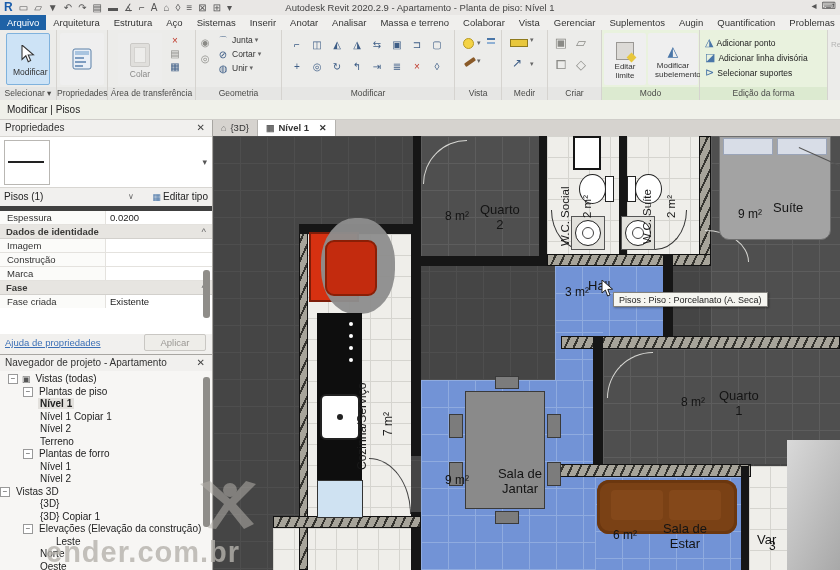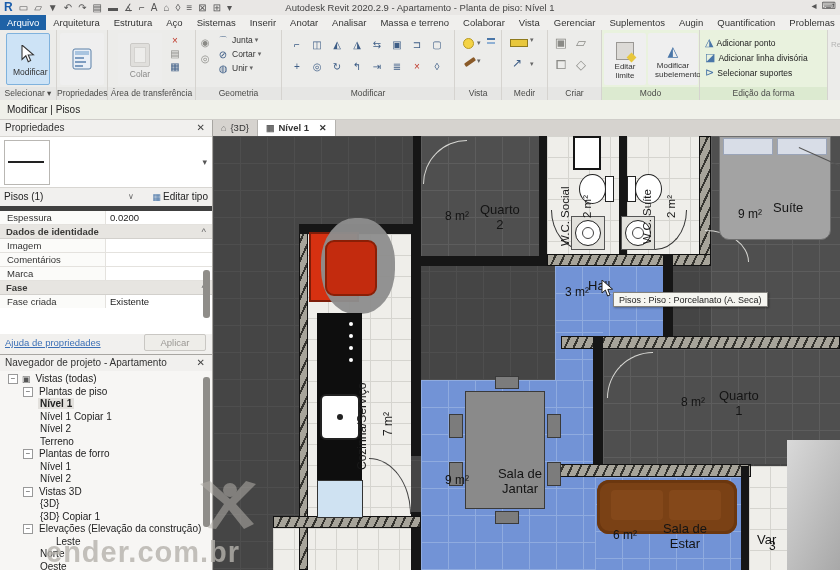--- a/index.html
+++ b/index.html
@@ -340,21 +340,21 @@
           </div>
           <div class="psec">
             <span>Dados de identidade</span>
             <span class="pin">^</span>
           </div>
           <div class="prow">
             <span class="plab">Imagem</span>
             <span class="pval"></span>
           </div>
           <div class="prow">
-            <span class="plab">Comentários</span>
+            <span class="plab">Construção</span>
             <span class="pval"></span>
           </div>
           <div class="prow">
             <span class="plab">Marca</span>
             <span class="pval"></span>
           </div>
           <div class="psec">
             <span>Fase</span>
             <span class="pin">^</span>
           </div>
@@ -383,21 +383,21 @@
       <div id="browser-tree" style="padding-top:2px;background:#f7f6f4;position:absolute;top:16px;left:0;right:0;bottom:0">
           <div class="titem" style="padding-left: 8px;"><span class="texp">−</span><span class="tico">▣</span><span class="tlab">Vistas (todas)</span></div>
           <div class="titem" style="padding-left: 23px;"><span class="texp">−</span><span class="tlab">Plantas de piso</span></div>
           <div class="titem sel" style="padding-left: 38px;"><span class="tlab">Nível 1</span></div>
           <div class="titem" style="padding-left: 38px;"><span class="tlab">Nível 1 Copiar 1</span></div>
           <div class="titem" style="padding-left: 38px;"><span class="tlab">Nível 2</span></div>
           <div class="titem" style="padding-left: 38px;"><span class="tlab">Terreno</span></div>
           <div class="titem" style="padding-left: 23px;"><span class="texp">−</span><span class="tlab">Plantas de forro</span></div>
           <div class="titem" style="padding-left: 38px;"><span class="tlab">Nível 1</span></div>
           <div class="titem" style="padding-left: 38px;"><span class="tlab">Nível 2</span></div>
-          <div class="titem" style="padding-left: 23px;"><span class="texp">−</span><span class="tlab">Vistas 3D</span></div>
+          <div class="titem" style=""><span class="texp">−</span><span class="tlab">Vistas 3D</span></div>
           <div class="titem" style="padding-left: 38px;"><span class="tlab">{3D}</span></div>
           <div class="titem" style="padding-left: 38px;"><span class="tlab">{3D} Copiar 1</span></div>
           <div class="titem" style="padding-left: 23px;"><span class="texp">−</span><span class="tlab">Elevações (Elevação da construção)</span></div>
           <div class="titem" style="padding-left: 54px;"><span class="tlab">Leste</span></div>
           <div class="titem" style="padding-left: 38px;"><span class="tlab">Norte</span></div>
           <div class="titem" style="padding-left: 38px;"><span class="tlab">Oeste</span></div>
         </div>
       <div class="pscroll" style="top:22px;height:150px"></div>
     </div>
   </div>

